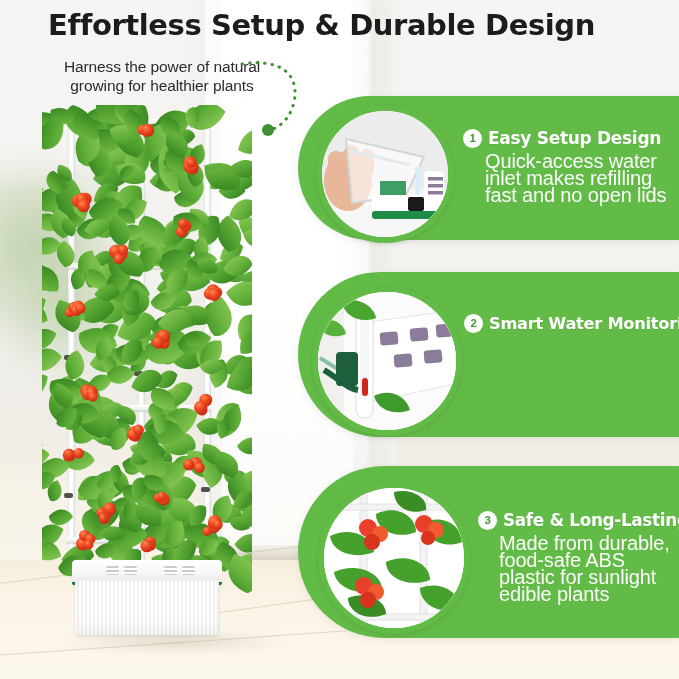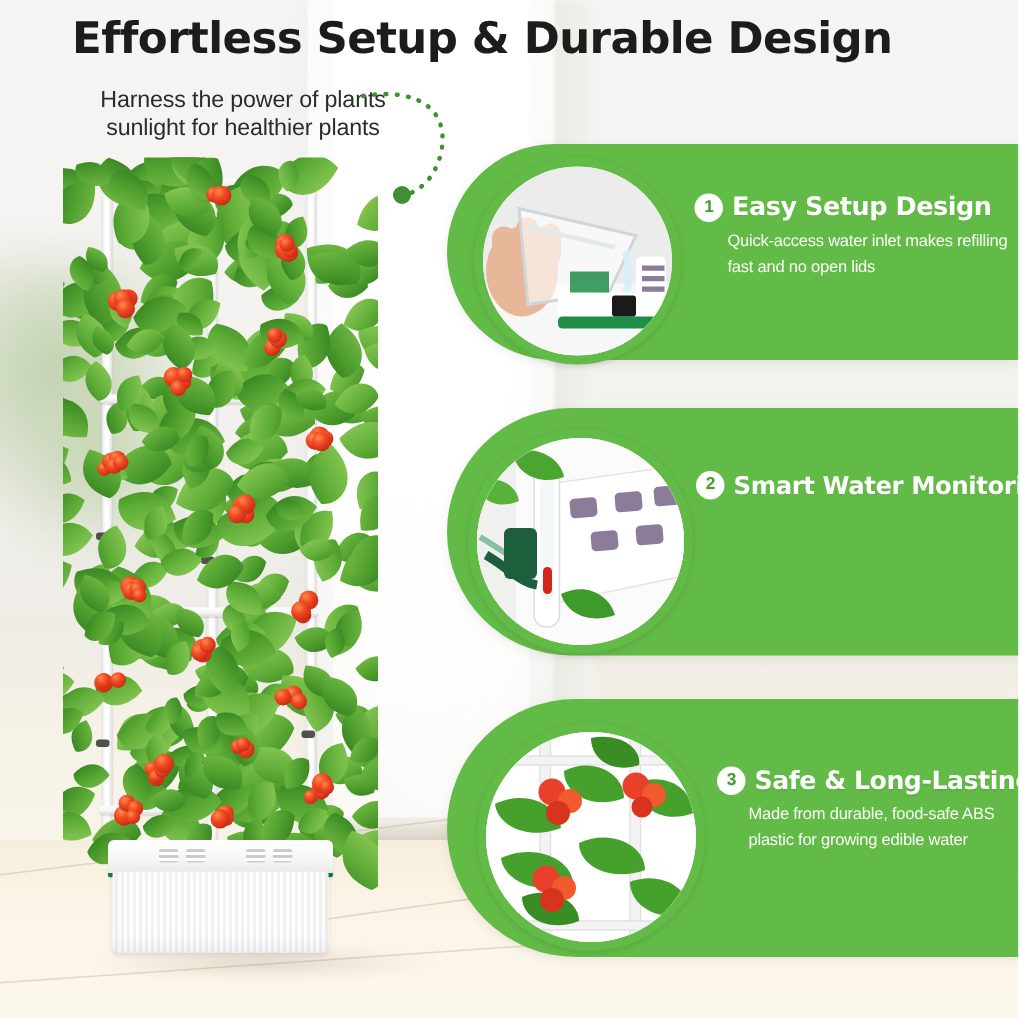--- a/index.html
+++ b/index.html
@@ -147,21 +147,21 @@
   .panel.p2 .ptitle{font-size:16.3px;}
   .panel.p3 .ptitle{font-size:16.8px;}
   .badge{
     flex:0 0 auto;width:19px;height:19px;border-radius:50%;
     background:#ffffff;color:#45a02f;
     font-size:11.5px;font-weight:bold;line-height:19px;text-align:center;
     font-family:"Liberation Sans",sans-serif;
   }
   .pbody{
     margin-top:5px;margin-left:23px;
-    font-size:11px;line-height:17px;color:#fbfdfa;letter-spacing:-.15px;
+    font-size:20px;line-height:17px;color:#fbfdfa;letter-spacing:-.15px;
     font-family:"Liberation Sans",sans-serif;
   }
   .panel.p1 .pbody{margin-left:22px;}
   .panel.p2 .pbody{margin-left:22px;}
   .panel.p3 .pbody{margin-left:21px;}
 </style>
 </head>
 <body>
 
 <div class="stage">
@@ -178,21 +178,21 @@
   <div class="floor">
     <div class="plank d1"></div>
     <div class="plank d2"></div>
     <div class="plank d3"></div>
     <div class="plank d4"></div>
     <div class="plank d5"></div>
   </div>
   <div class="floor-shadow"></div>
 
   <div class="title">Effortless Setup &amp; Durable Design</div>
-  <div class="subtitle">Harness the power of plants sunlight for healthier plants</div>
+  <div class="subtitle">Harness the power of natural growing for healthier plants</div>
 
   <svg class="connector" viewBox="0 0 80 86">
     <path d="M2 6 C 40 0, 60 16, 54 44 C 50 62, 38 70, 30 72" fill="none" stroke="#3f8f33" stroke-width="3" stroke-linecap="round" stroke-dasharray="0.5 7"></path>
     <circle cx="28" cy="72" r="6" fill="#3f8f33"></circle>
   </svg>
 
   <div class="tower">
 
     <div class="post" style="left:26px;top:8px;height:460px;"></div>
     <div class="post" style="left:96px;top:2px;height:466px;"></div>
@@ -777,17 +777,17 @@
             <circle cx="44" cy="112" r="8" fill="#d8331c"></circle>
           </g>
         </svg>
       </div>
     </div>
     <div class="panel-text">
       <div class="ptitle">
         <span class="badge">3</span>
         <span>Safe &amp; Long-Lasting</span>
       </div>
-      <div class="pbody">Made from durable, food-safe ABS plastic for growing edible water</div>
+      <div class="pbody">Made from durable, food-safe ABS plastic for sunlight edible plants</div>
     </div>
   </div>
 
 </div>
 
 </body></html>

